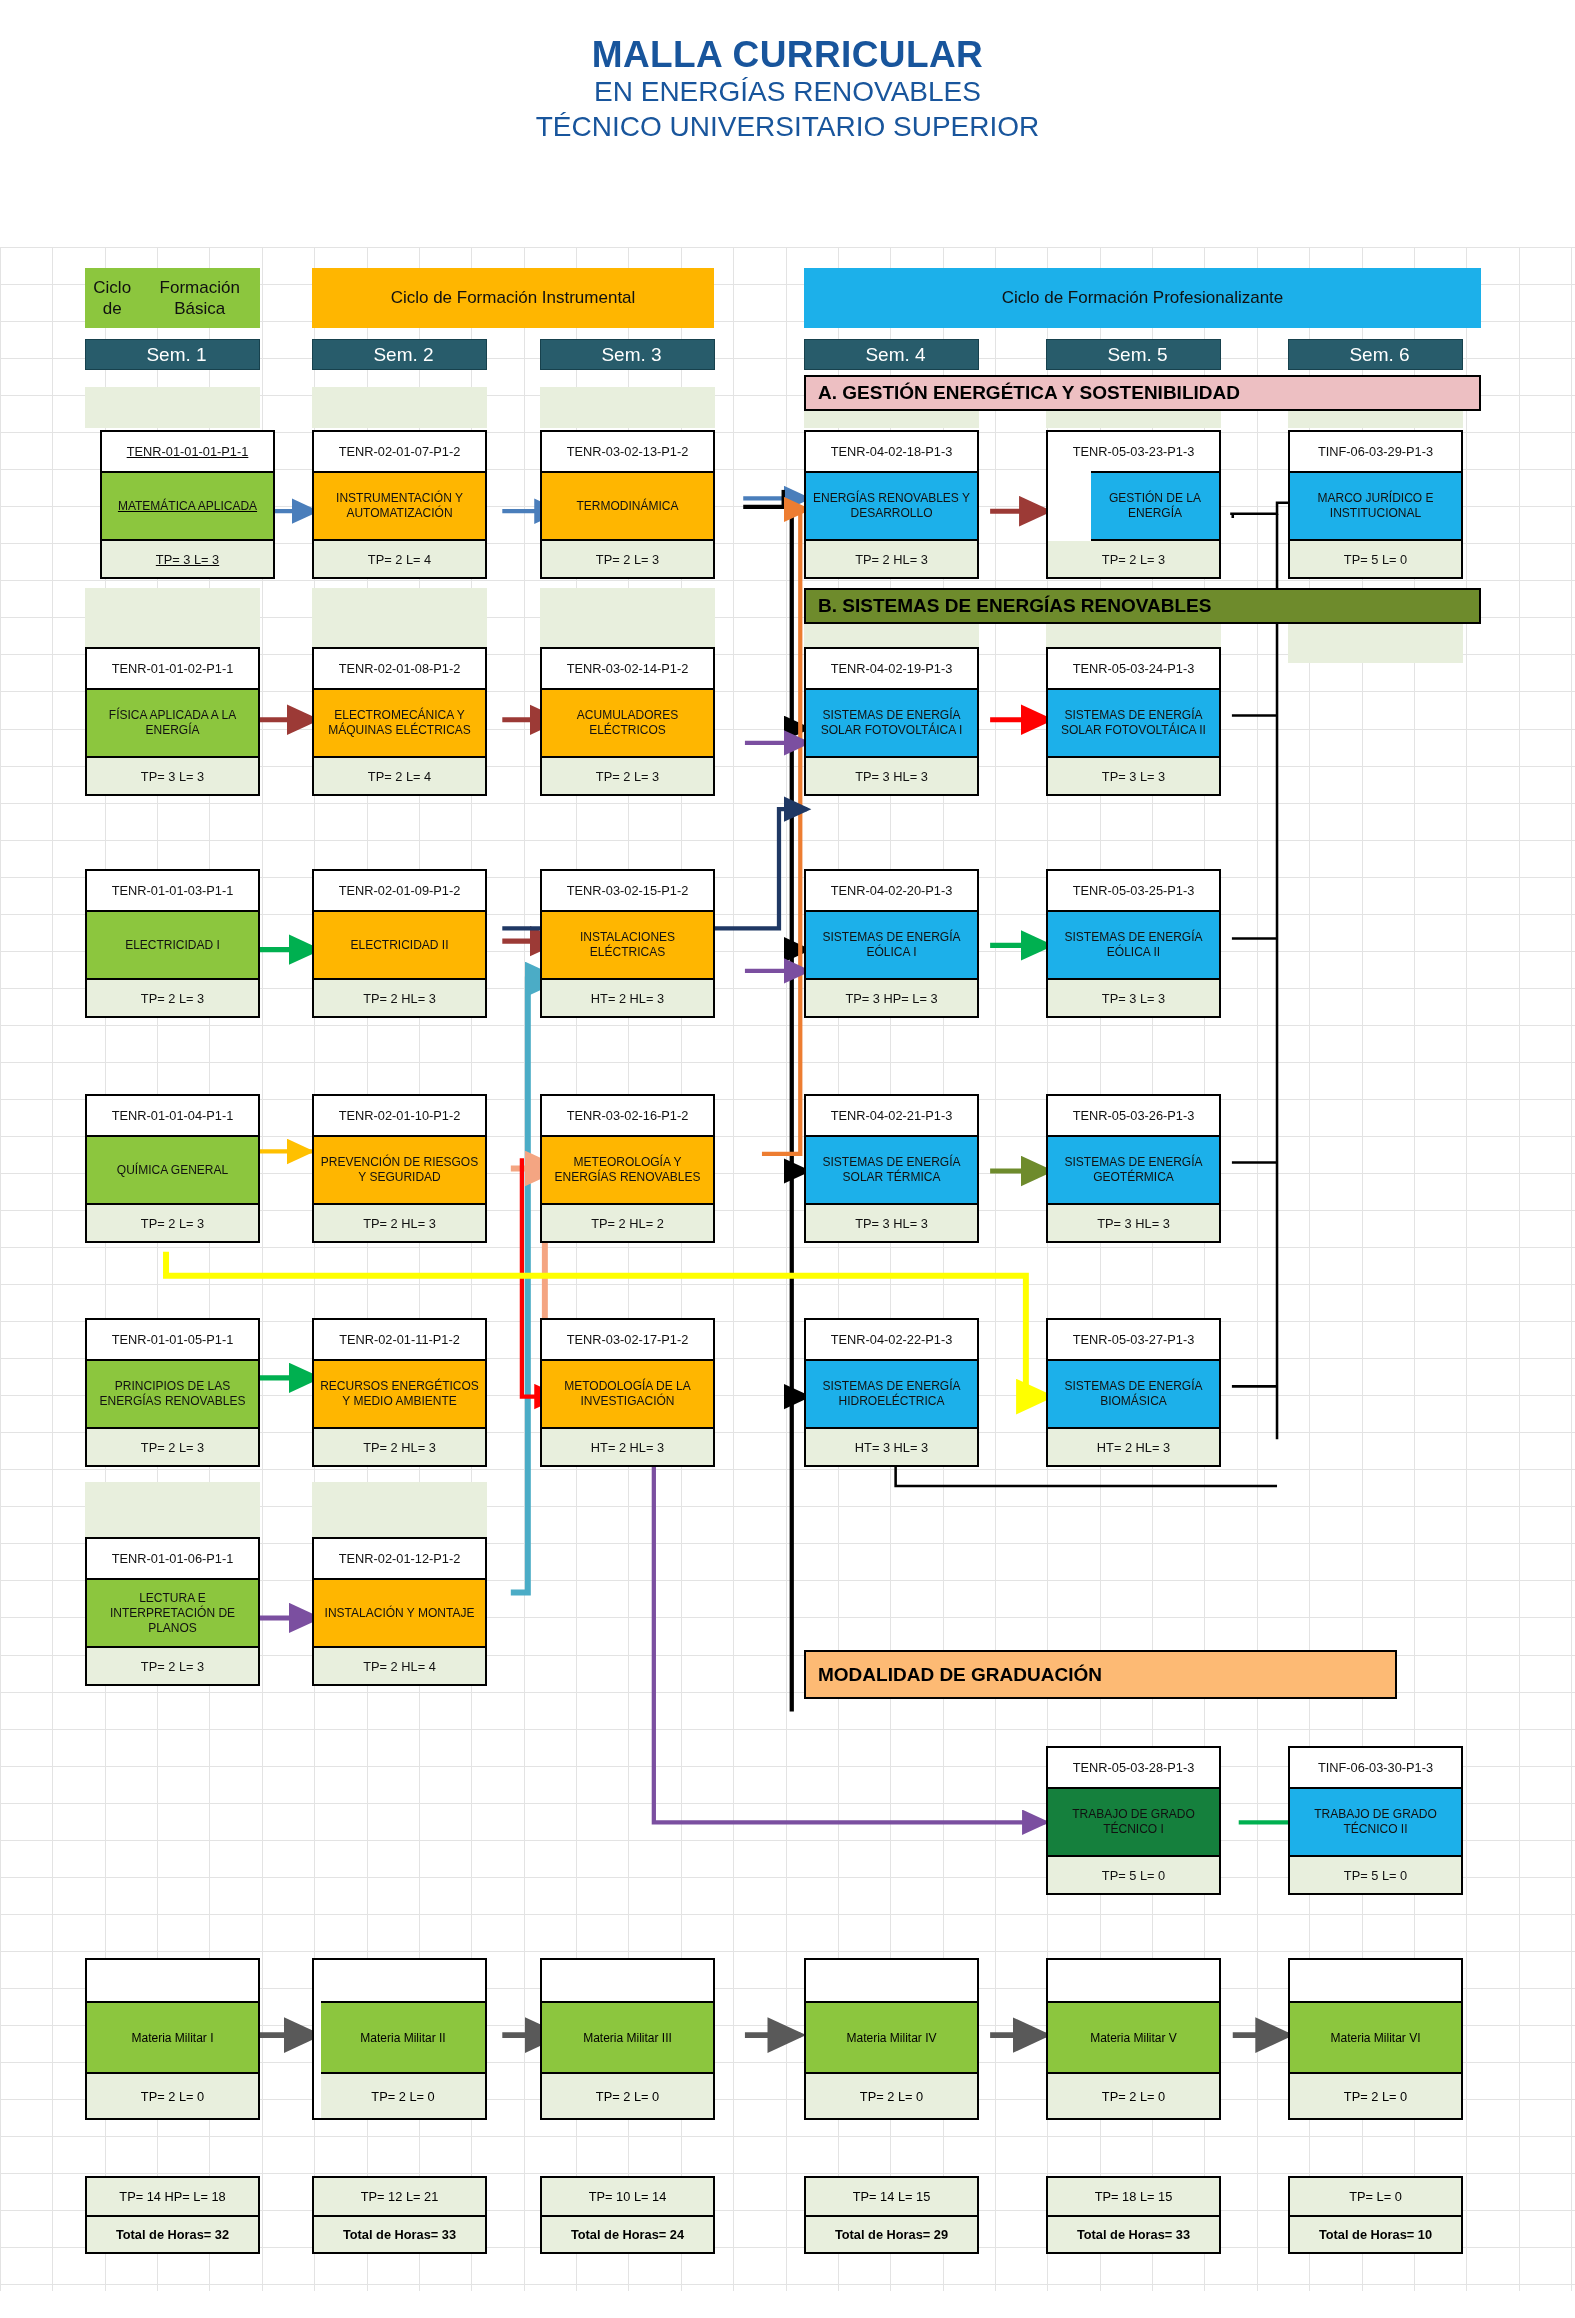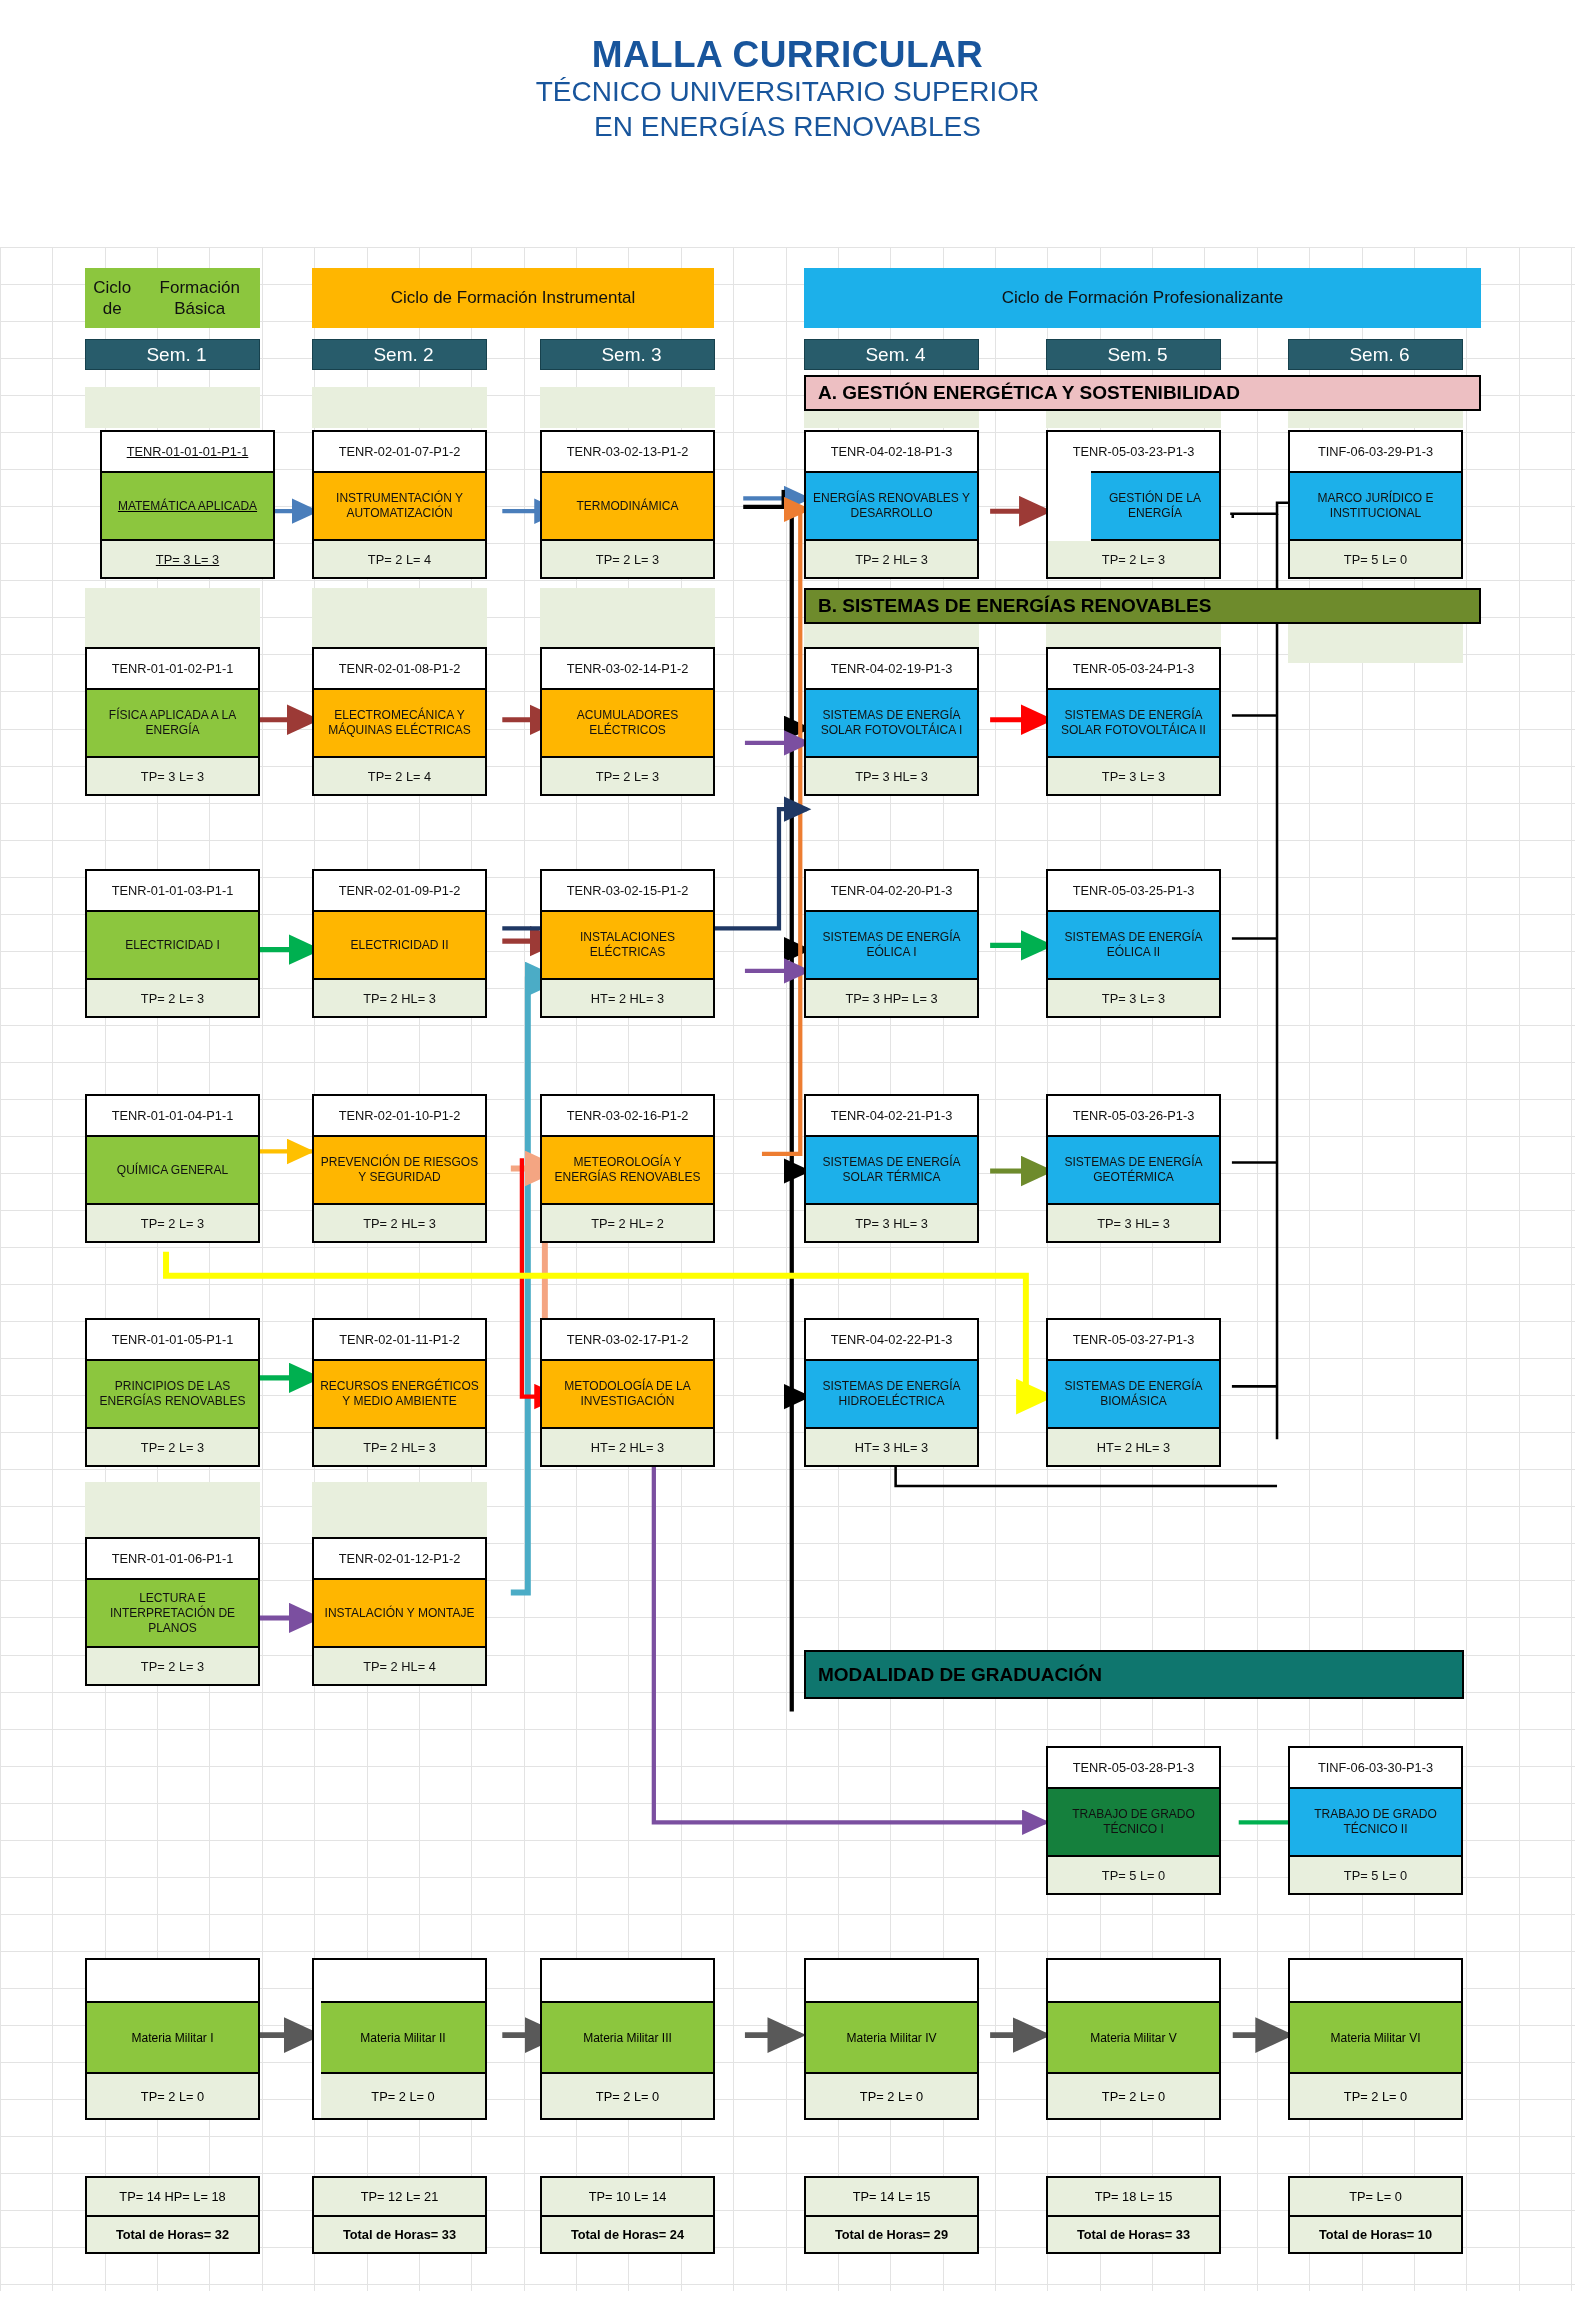--- a/index.html
+++ b/index.html
@@ -147,22 +147,22 @@
     <div class="gl-h" style="top: 1852px;"></div>
     <div class="gl-h" style="top: 1889px;"></div>
     <div class="gl-h" style="top: 1926px;"></div>
     <div class="gl-h" style="top: 1963px;"></div>
     <div class="gl-h" style="top: 2000px;"></div>
     <div class="gl-h" style="top: 2037px;"></div>
   </div>
 
 <div id="title">
   <div class="t1">MALLA CURRICULAR</div>
+  <div class="t2">EN ENERGÍAS RENOVABLES</div>
   <div class="t2">TÉCNICO UNIVERSITARIO SUPERIOR</div>
-  <div class="t2">EN ENERGÍAS RENOVABLES</div>
 </div>
 
 <svg id="conn" viewBox="0 0 1850 2723" xmlns="http://www.w3.org/2000/svg">
   <defs>
     <marker id="ah-blue" markerWidth="7" markerHeight="7" refX="5.5" refY="3" orient="auto">
         <path d="M0,0 L6.5,3 L0,6 z" fill="#4a7ebb"></path>
       </marker>
     <marker id="ah-dred" markerWidth="7" markerHeight="7" refX="5.5" refY="3" orient="auto">
         <path d="M0,0 L6.5,3 L0,6 z" fill="#9c3a36"></path>
       </marker>
@@ -297,21 +297,21 @@
     </div>
   </div>
 
 <div id="banners-host">
     <div class="banner" style="left: 804px; top: 375px; width: 677px; height: 36px; background: rgb(237, 191, 194);">
       <span>A. GESTIÓN ENERGÉTICA Y SOSTENIBILIDAD</span>
     </div>
     <div class="banner" style="left: 804px; top: 588px; width: 677px; height: 36px; background: rgb(110, 139, 44);">
       <span>B. SISTEMAS DE ENERGÍAS RENOVABLES</span>
     </div>
-    <div class="banner" style="left: 804px; top: 1650px; width: 660px; height: 49px; background: #0f766e;">
+    <div class="banner" style="left: 804px; top: 1650px; width: 593px; height: 49px; background: #fdba74;">
       <span>MODALIDAD DE GRADUACIÓN</span>
     </div>
   </div>
 
 <div id="cards-host">
     <div class="card" style="left: 100px; top: 430px; width: 175px; height: 149px; text-decoration: underline;">
       <div class="code">TENR-01-01-01-P1-1</div>
       <div class="name" style="background: rgb(140, 198, 62);">MATEMÁTICA APLICADA</div>
       <div class="hrs">TP= 3 L= 3</div>
     </div>

